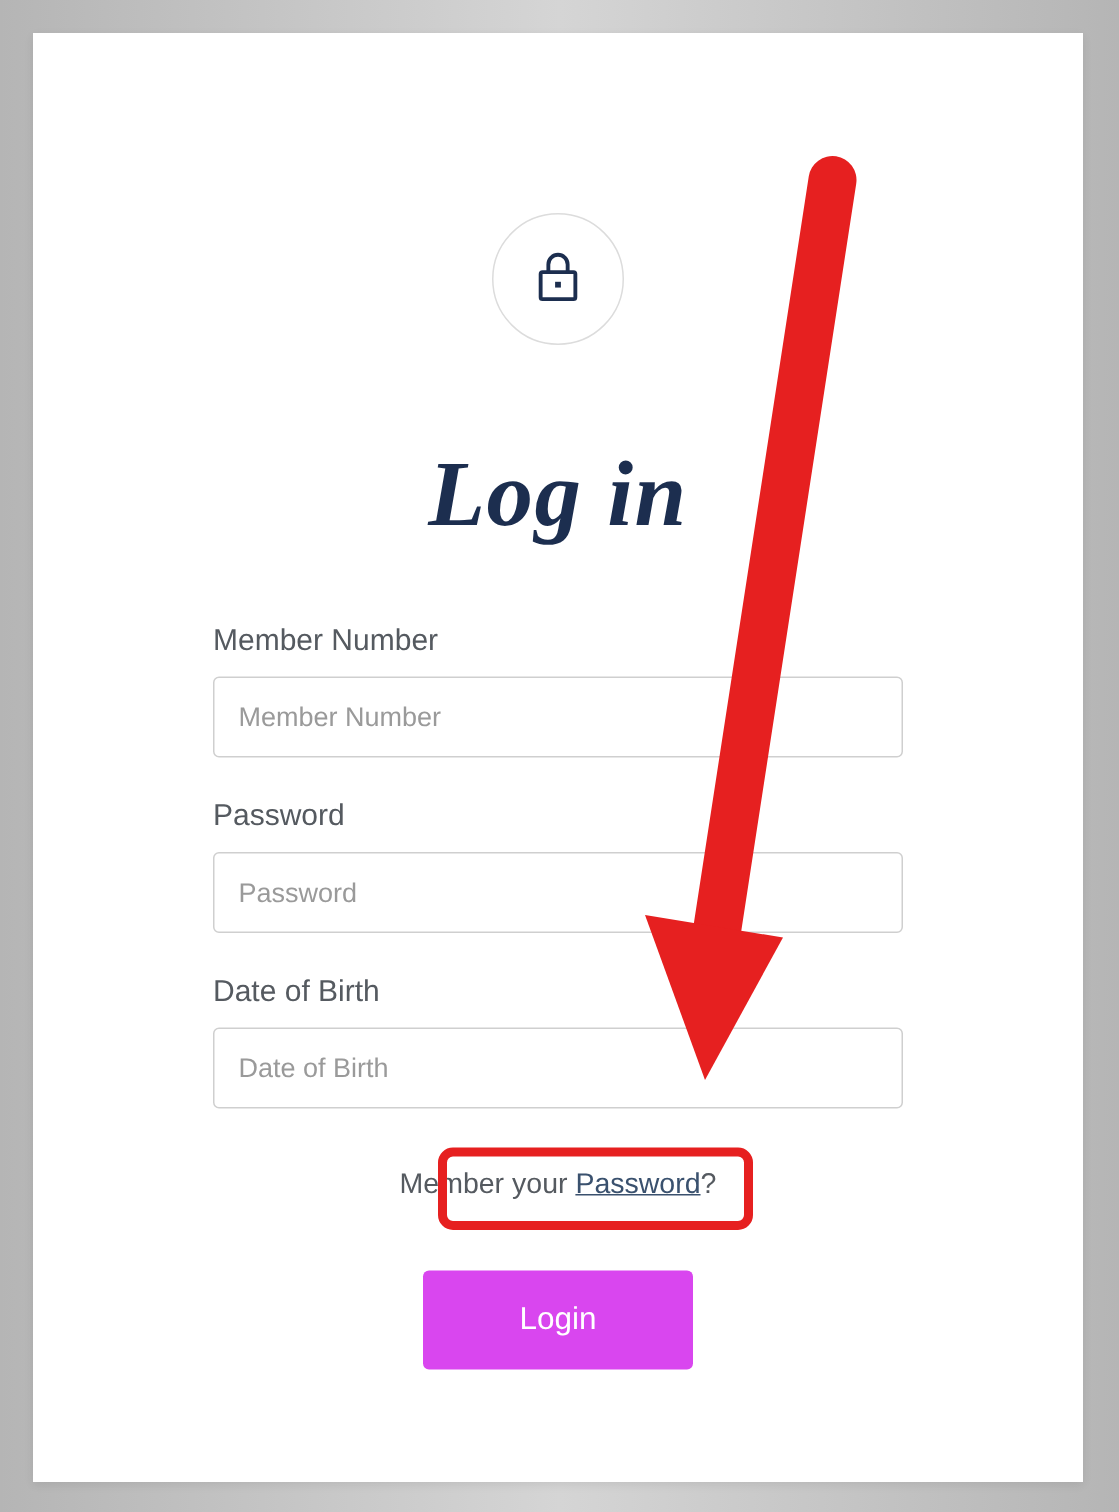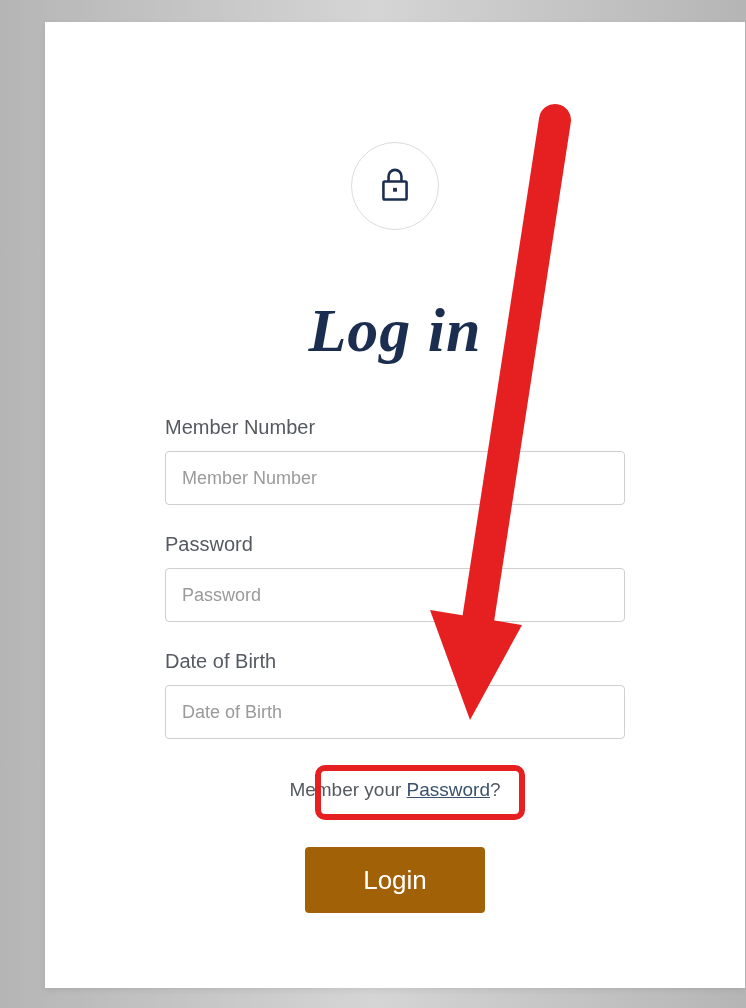--- a/index.html
+++ b/index.html
@@ -20,21 +20,20 @@
 
     .card {
       background: #ffffff;
       width: 700px;
       height: 966px;
       padding: 120px 120px 50px 120px;
       box-shadow: 0 2px 6px rgba(0,0,0,0.08);
       display: flex;
       flex-direction: column;
       align-items: center;
-      margin-left: 23px;
     }
 
     .lock-circle {
       width: 88px;
       height: 88px;
       border: 1px solid #dcdcdc;
       border-radius: 50%;
       display: flex;
       align-items: center;
       justify-content: center;
@@ -107,25 +106,25 @@
       width: 210px;
       height: 55px;
       left: 150px;
       top: -14px;
       pointer-events: none;
     }
 
     .login-button {
       width: 180px;
       height: 66px;
-      background: #a16207;
+      background: #d946ef;
       color: #ffffff;
       border: none;
       border-radius: 4px;
-      font-size: 26px;
+      font-size: 21px;
       font-weight: 400;
       cursor: pointer;
     }
 
     .annotation-arrow {
       position: absolute;
       pointer-events: none;
       z-index: 100;
     }
   </style>

